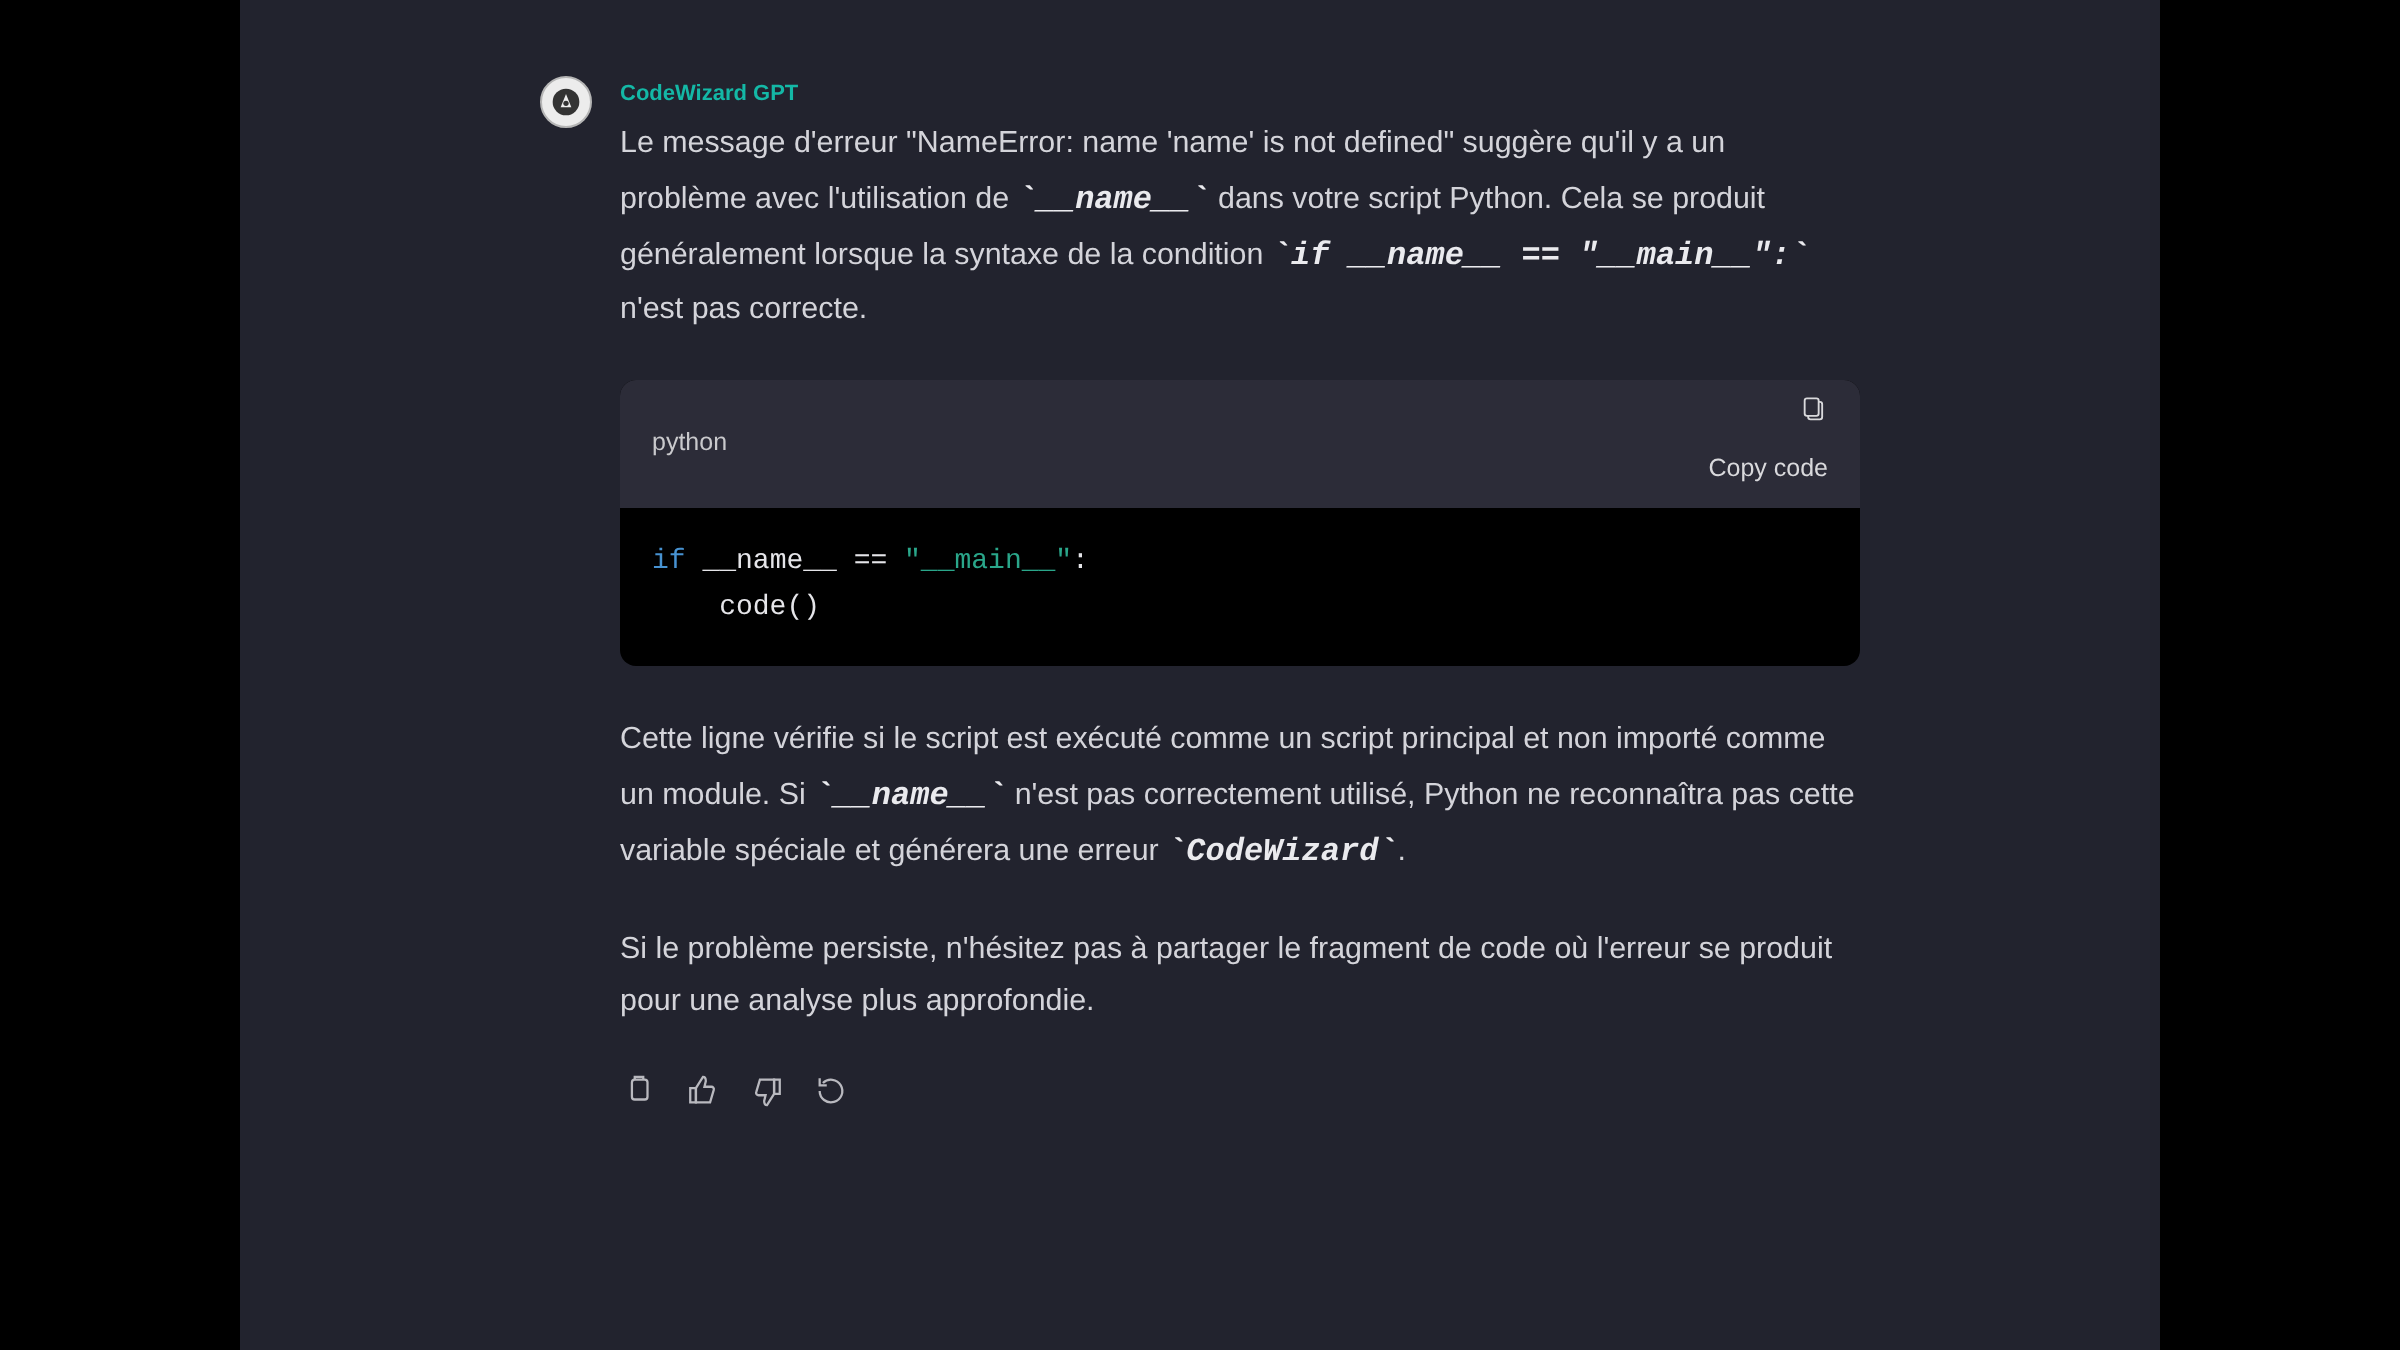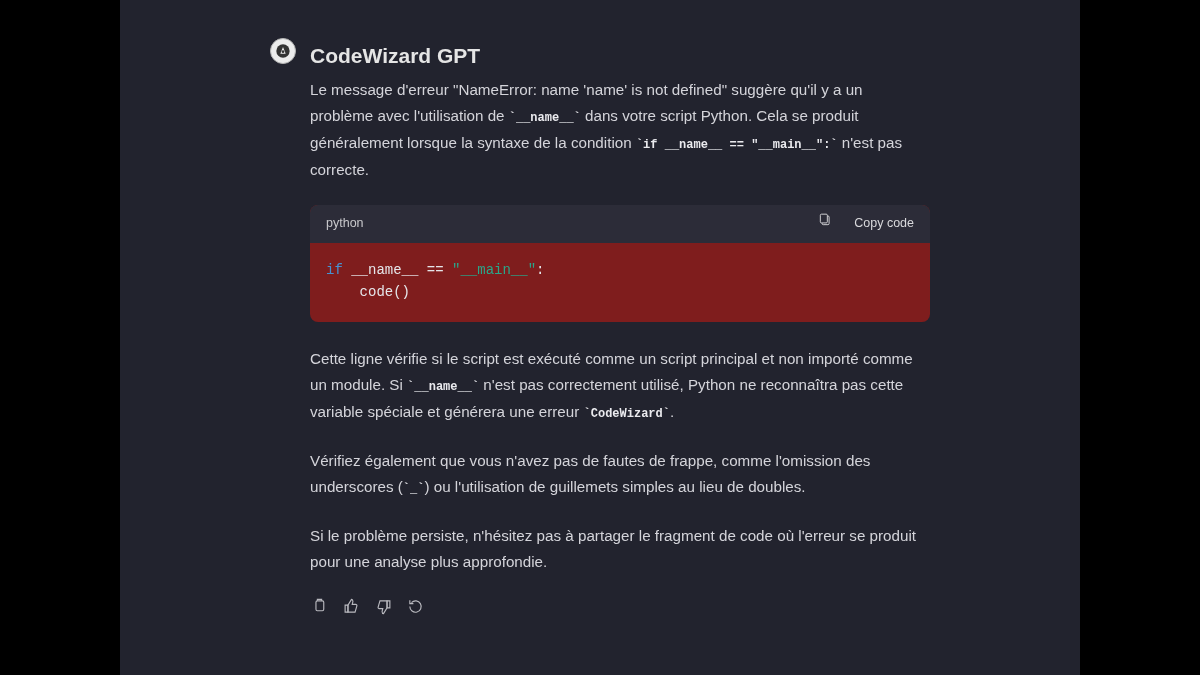--- a/index.html
+++ b/index.html
@@ -5,26 +5,26 @@
   * { margin: 0; padding: 0; box-sizing: border-box; }
   html, body { width: 1200px; height: 675px; background: #000; font-family: -apple-system, BlinkMacSystemFont, "Segoe UI", Helvetica, Arial, sans-serif; overflow: hidden; }
   .outer-bars { display: flex; width: 1200px; height: 675px; }
   .sidebar-left, .sidebar-right { width: 120px; background: #000; }
   .center { flex: 1; background: #22232e; display: flex; justify-content: center; }
   .content { width: 660px; padding-top: 38px; padding-bottom: 30px; }
   .message { display: flex; gap: 14px; }
   .avatar { width: 26px; height: 26px; border-radius: 50%; background: #ececec; border: 1px solid #b5b5b5; flex-shrink: 0; display: flex; align-items: center; justify-content: center; }
   .avatar svg { width: 16px; height: 16px; }
   .msg-body { flex: 1; color: #d8d8dc; font-size: 15.2px; line-height: 1.75; }
-  .bot-name { font-weight: 700; color: #e5e5e5; font-size: 21px; margin-bottom: 2px; }
+  .bot-name { font-weight: 700; color: #14b8a6; font-size: 11px; margin-bottom: 2px; }
   .para { margin-bottom: 22px; color: #d4d4da; }
-  code.inline { font-family: "SFMono-Regular", Consolas, "Liberation Mono", Menlo, monospace; font-size: 12px; font-weight: 700; color: #eaeaee; }
-  .code-block { background: #7f1d1d; border-radius: 8px; margin-bottom: 24px; overflow: hidden; }
+  code.inline { font-family: "SFMono-Regular", Consolas, "Liberation Mono", Menlo, monospace; font-size: 16px; font-weight: 700; color: #eaeaee; font-style: italic; }
+  .code-block { background: #000000; border-radius: 8px; margin-bottom: 24px; overflow: hidden; }
   .code-header { display: flex; justify-content: space-between; align-items: center; background: #2c2c38; padding: 8px 16px; font-size: 12.5px; color: #c9c9cc; }
-  .copy-btn { display: flex; align-items: flex-start; gap: 22px; cursor: pointer; color: #d9d9dc; font-size: 12.5px; }
+  .copy-btn { display: flex; align-items: flex-end; gap: 12px; cursor: pointer; color: #d9d9dc; font-size: 12.5px; flex-direction: column; }
   .copy-btn svg { width: 14px; height: 14px; }
   .code-body { padding: 16px 16px 18px 16px; font-family: "SFMono-Regular", Consolas, "Liberation Mono", Menlo, monospace; font-size: 14px; line-height: 1.6; white-space: pre; color: #e5e5e9; }
   .tok-kw { color: #4792d1; }
   .tok-str { color: #2aa68a; }
   .action-row { display: flex; gap: 14px; margin-top: 6px; color: #b9b9bf; }
   .action-row .icon-btn { width: 18px; height: 18px; cursor: pointer; display: flex; align-items: center; justify-content: center; }
   .action-row svg { width: 17px; height: 17px; stroke: #b9b9bf; fill: none; stroke-width: 1.6; }
 </style>
 </head>
 <body>
@@ -61,23 +61,20 @@
               </div>
             </div>
             <div class="code-body"><span class="tok-kw">if</span><span> __name__ == </span><span class="tok-str">"__main__"</span><span>:</span>
 <span>    code()</span></div>
           </div>
 
           <div class="para">
             <span>Cette ligne vérifie si le script est exécuté comme un script principal et non importé comme un module. Si </span><code class="inline">`__name__`</code><span> n'est pas correctement utilisé, Python ne reconnaîtra pas cette variable spéciale et générera une erreur </span><code class="inline">`CodeWizard`</code><span>.</span>
           </div>
 
-          <div class="para">
-            <span>Vérifiez également que vous n'avez pas de fautes de frappe, comme l'omission des underscores (</span><code class="inline">`_`</code><span>) ou l'utilisation de guillemets simples au lieu de doubles.</span>
-          </div>
 
           <div class="para">Si le problème persiste, n'hésitez pas à partager le fragment de code où l'erreur se produit pour une analyse plus approfondie.</div>
 
           <div class="action-row">
             <div class="icon-btn">
               <svg viewBox="0 0 24 24">
                   <rect x="7" y="4" width="11" height="14" rx="2"></rect>
                   <path d="M9 4 V2 h6 v2"></path>
                 </svg>
             </div>

